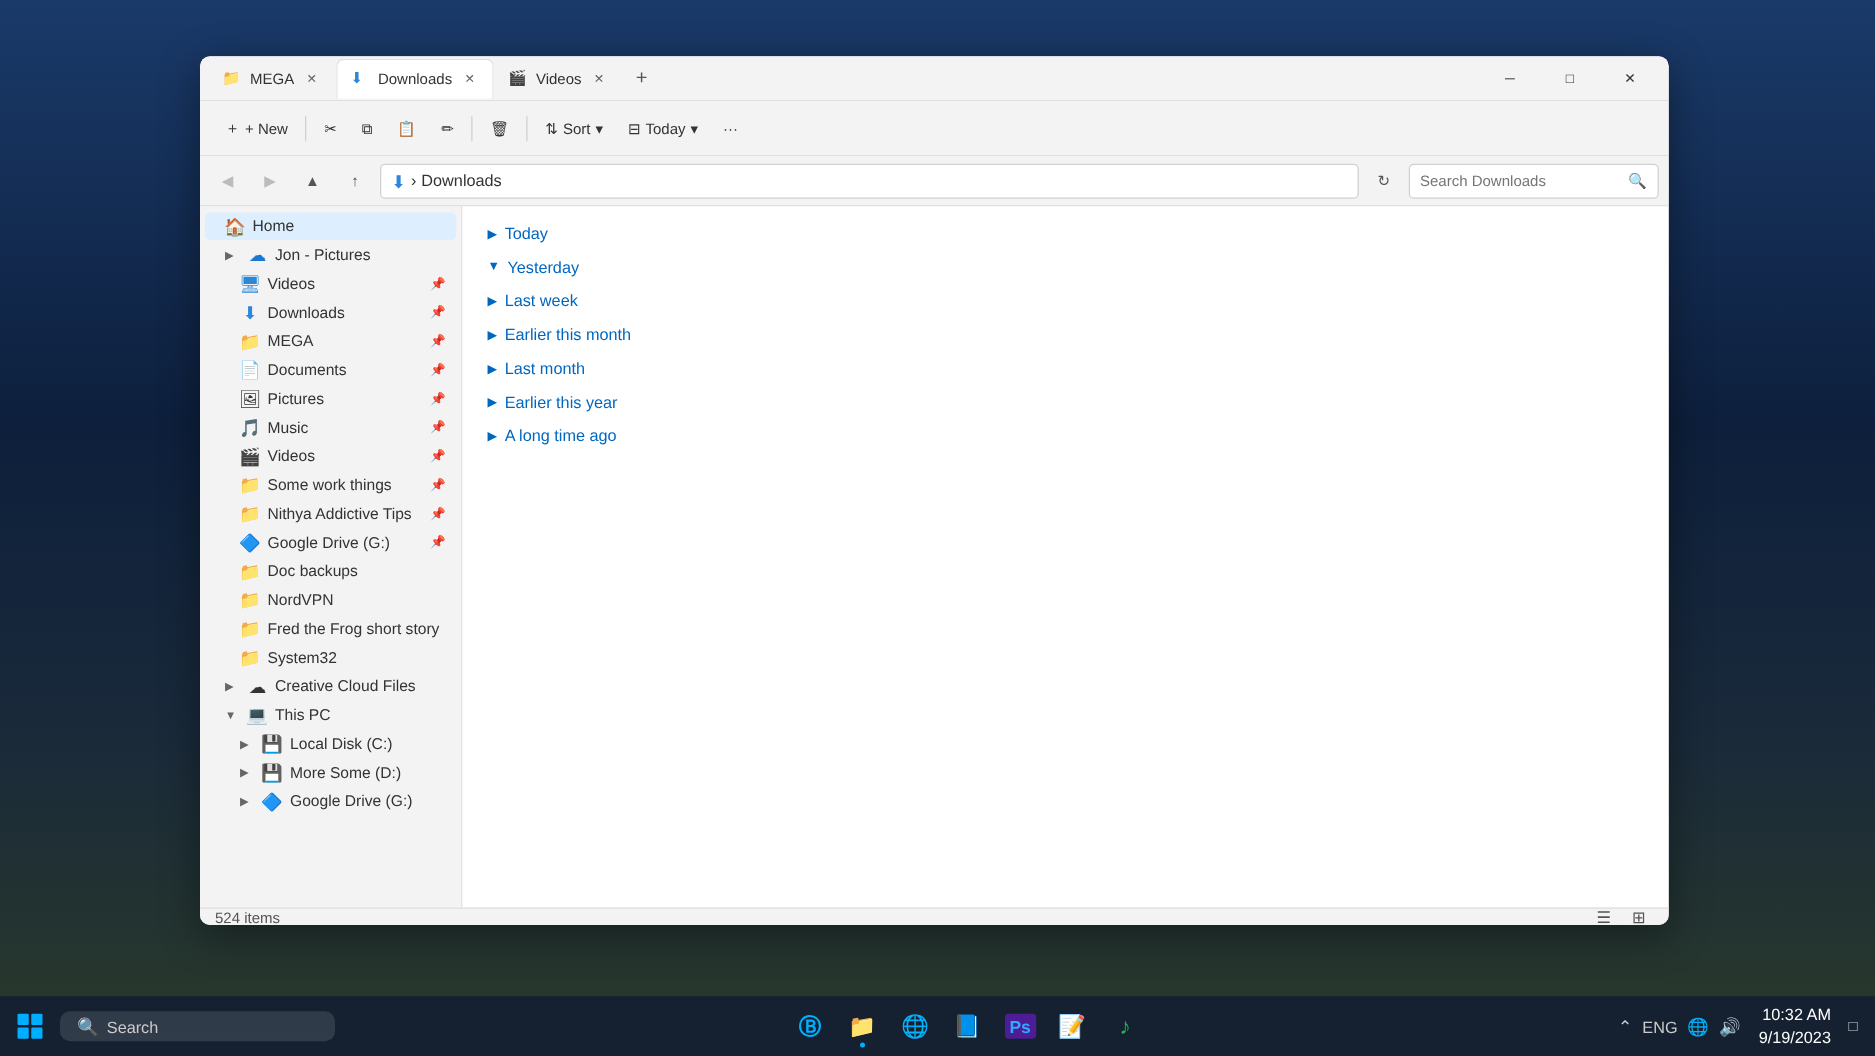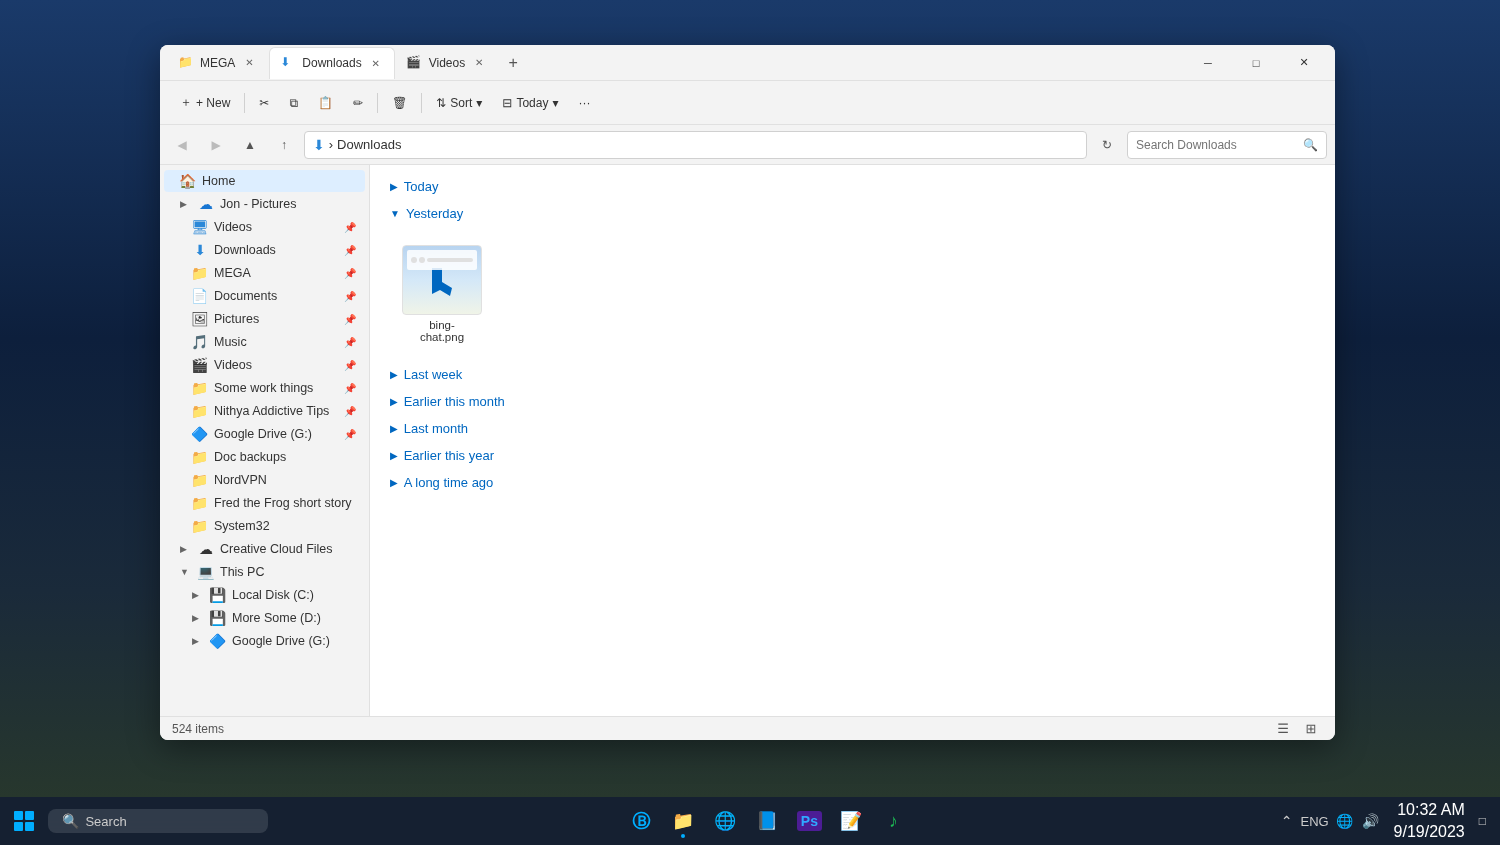--- a/index.html
+++ b/index.html
@@ -367,21 +367,21 @@
     .file-name {
       font-size: 11.5px;
       text-align: center;
       color: #333;
       word-break: break-word;
       max-width: 80px;
     }
 
     
     .status-bar {
-      height: 24px;
+      height: 14px;
       background: #f3f3f3;
       border-top: 1px solid #e0e0e0;
       display: flex;
       align-items: center;
       padding: 0 12px;
       justify-content: space-between;
       flex-shrink: 0;
     }
 
     .status-bar .item-count {
@@ -498,21 +498,21 @@
     .sys-icon {
       color: #ccc;
       font-size: 14px;
       cursor: pointer;
       padding: 2px;
     }
 
     .clock {
       text-align: right;
       color: #fff;
-      font-size: 16px;
+      font-size: 13px;
       line-height: 1.4;
       cursor: pointer;
       padding: 2px 8px;
     }
 
     
     .icon-blue { color: #2b88d8; }
     .icon-yellow { color: #f0c040; }
     .icon-red { color: #e53935; }
     .icon-purple { color: #9c27b0; }
@@ -742,39 +742,20 @@
 
       <div class="group-header">
         <span class="chevron">▶</span>
         <span>Today</span>
       </div>
 
       <div class="group-header">
         <span class="chevron">▼</span>
         <span>Yesterday</span>
       </div>
-      <div class="group-content">
-        <div class="file-grid">
-          <div class="file-item">
-            <div class="file-thumbnail">
-
-              <div class="mini-window">
-                <div class="mini-dots"></div>
-                <div class="mini-dots"></div>
-                <div class="mini-dots" style="flex:1; height:4px; border-radius:2px;"></div>
-              </div>
-
-              <svg width="36" height="42" viewBox="0 0 36 42" style="margin-top:10px;">
-                <path d="M8 4 L8 30 L16 26 L26 32 L28 24 L18 18 L18 4 Z" fill="#0067c0"></path>
-              </svg>
-            </div>
-            <span class="file-name">bing-chat.png</span>
-          </div>
-        </div>
-      </div>
 
       <div class="group-header">
         <span class="chevron">▶</span>
         <span>Last week</span>
       </div>
 
       <div class="group-header">
         <span class="chevron">▶</span>
         <span>Earlier this month</span>
       </div>

